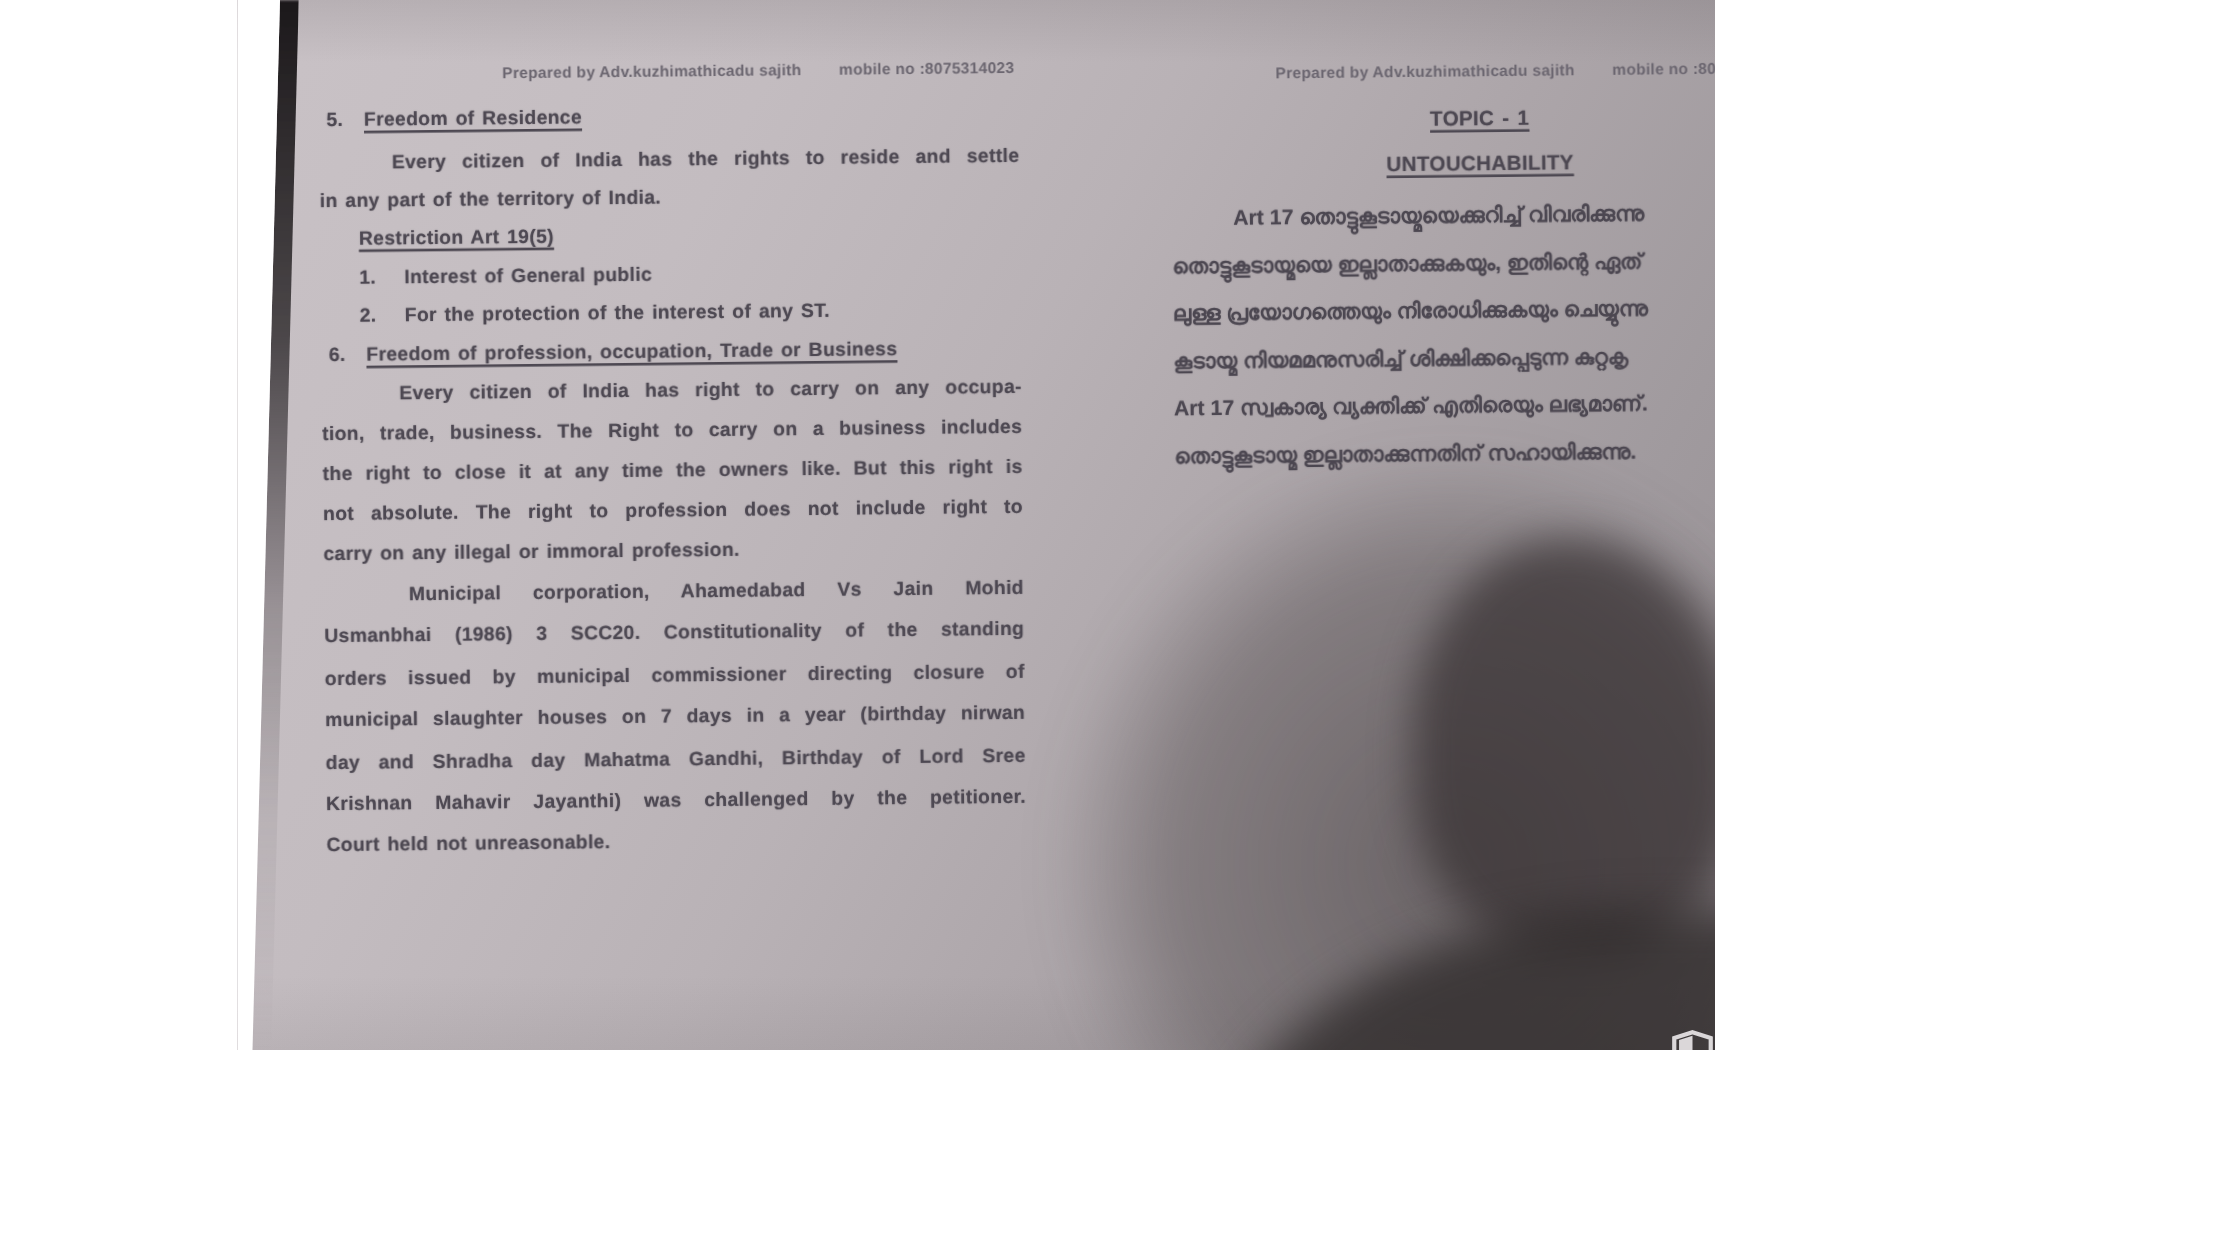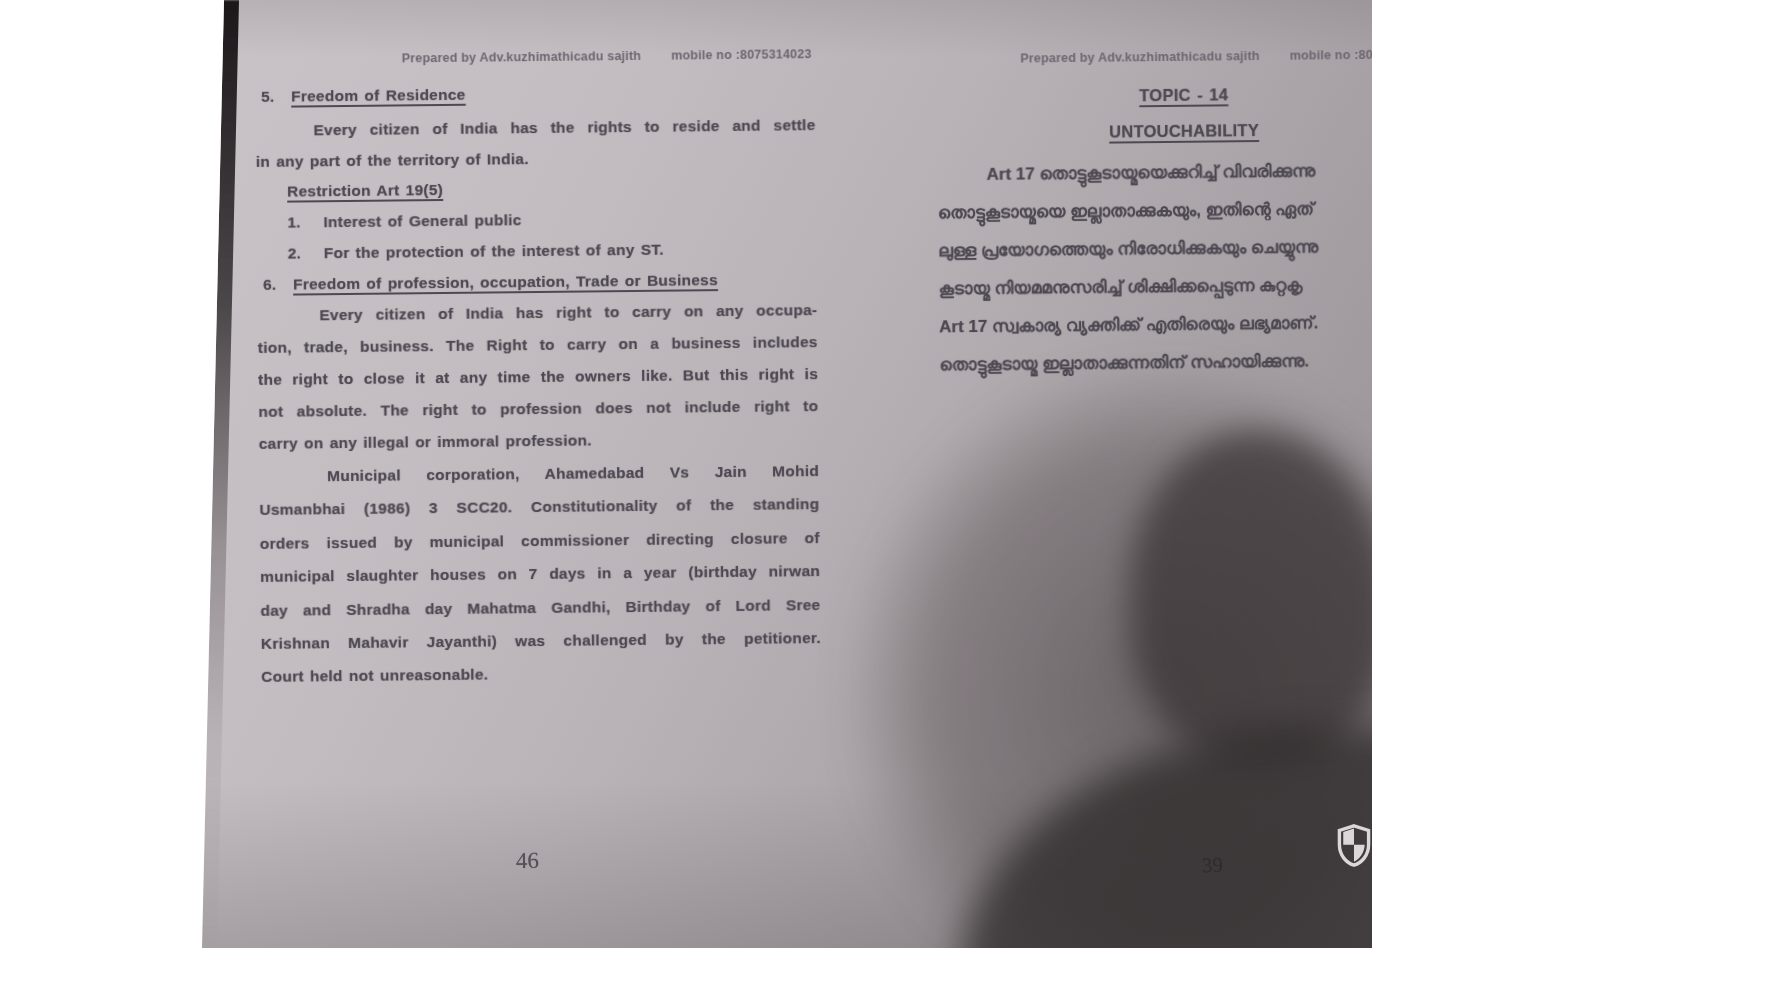--- a/index.html
+++ b/index.html
@@ -1,21 +1,21 @@
 <!DOCTYPE html>
 <html><head>
 <meta charset="utf-8">
 <style>
   * { margin:0; padding:0; box-sizing:border-box; }
   html,body { width:1778px; height:1000px; background:#ffffff; overflow:hidden;
               font-family:"Liberation Sans", sans-serif; }
 
   
   .photo {
-    position:absolute; left:190px; top:0; width:1182px; height:948px; overflow:hidden;
+    position:absolute; left:190px; top:0; width:1182px; height:840px; overflow:hidden;
     background:
       linear-gradient(to bottom, rgba(80,73,76,0.14), rgba(80,73,76,0) 6%),
       linear-gradient(118deg, #c9c2c6 0%, #c3bcc0 28%, #b9b2b6 48%, #aca5a9 66%, #a09a9e 82%, #958e92 100%);
   }
 
   
   .white-edge { position:absolute; left:0; top:0; width:60px; height:100%; background:#ffffff;
     clip-path:polygon(0 0, 34px 0, 12px 100%, 0 100%); z-index:9; }
   .book-edge { position:absolute; left:0; top:0; width:70px; height:100%;
     background:linear-gradient(to bottom, rgba(18,15,17,0.95) 0%, rgba(40,36,38,0.78) 32%,
@@ -138,21 +138,21 @@
     </div>
   </div>
 
   <div class="page page-right">
     <div class="hdr">
       <span>Prepared by Adv.kuzhimathicadu sajith</span>
       <span class="mob">mobile no :8075</span>
     </div>
 
     <div class="topic t1 eng">
-      <span class="u">TOPIC - 14</span>
+      <span class="u">TOPIC - 1</span>
     </div>
     <div class="topic t2 eng">
       <span class="u">UNTOUCHABILITY</span>
     </div>
 
     <div class="mal">
       <div class="mline indent">Art 17 തൊട്ടുകൂടായ്മയെക്കുറിച്ച് വിവരിക്കുന്നു</div>
       <div class="mline">തൊട്ടുകൂടായ്മയെ ഇല്ലാതാക്കുകയും, ഇതിന്റെ ഏത്</div>
       <div class="mline">ലുള്ള പ്രയോഗത്തെയും നിരോധിക്കുകയും ചെയ്യുന്നു</div>
       <div class="mline">കൂടായ്മ നിയമമനുസരിച്ച് ശിക്ഷിക്കപ്പെടുന്ന കുറ്റകൃ</div>

